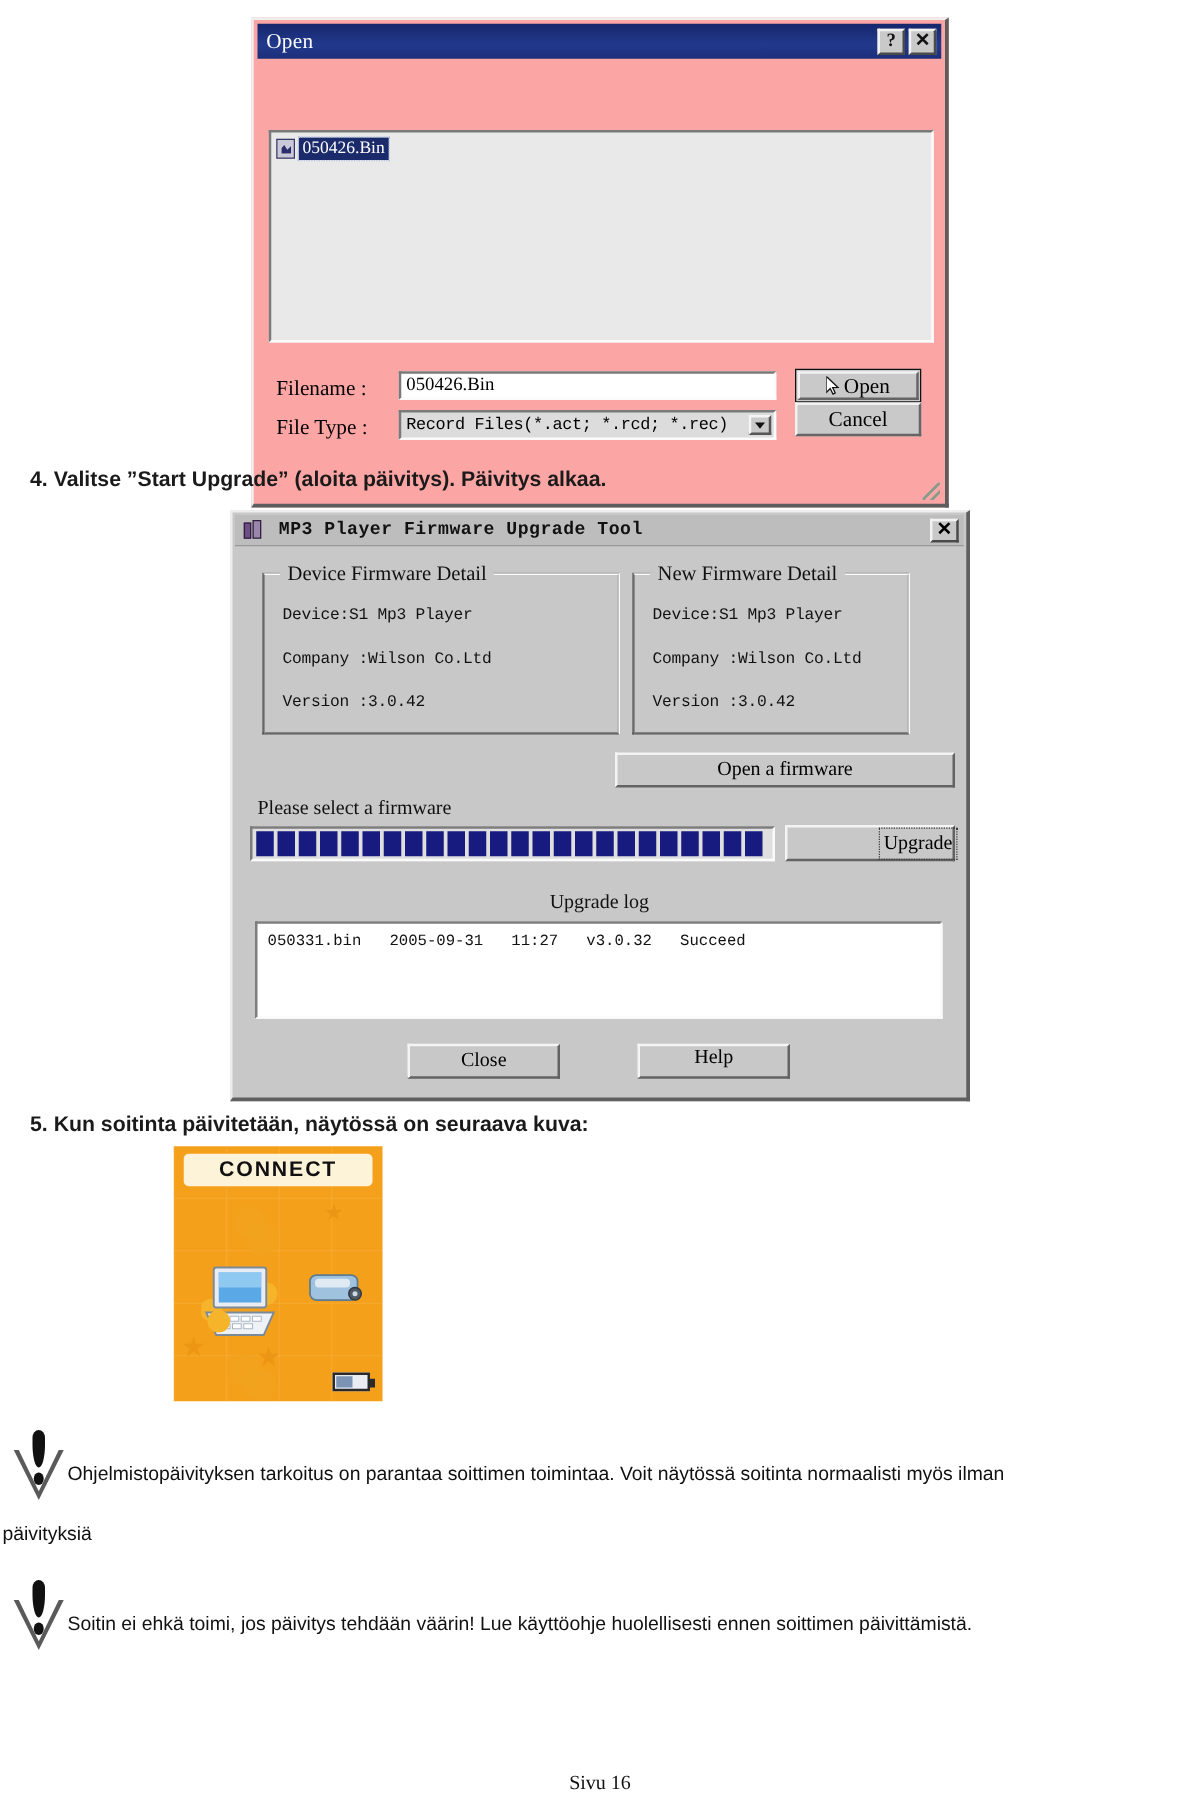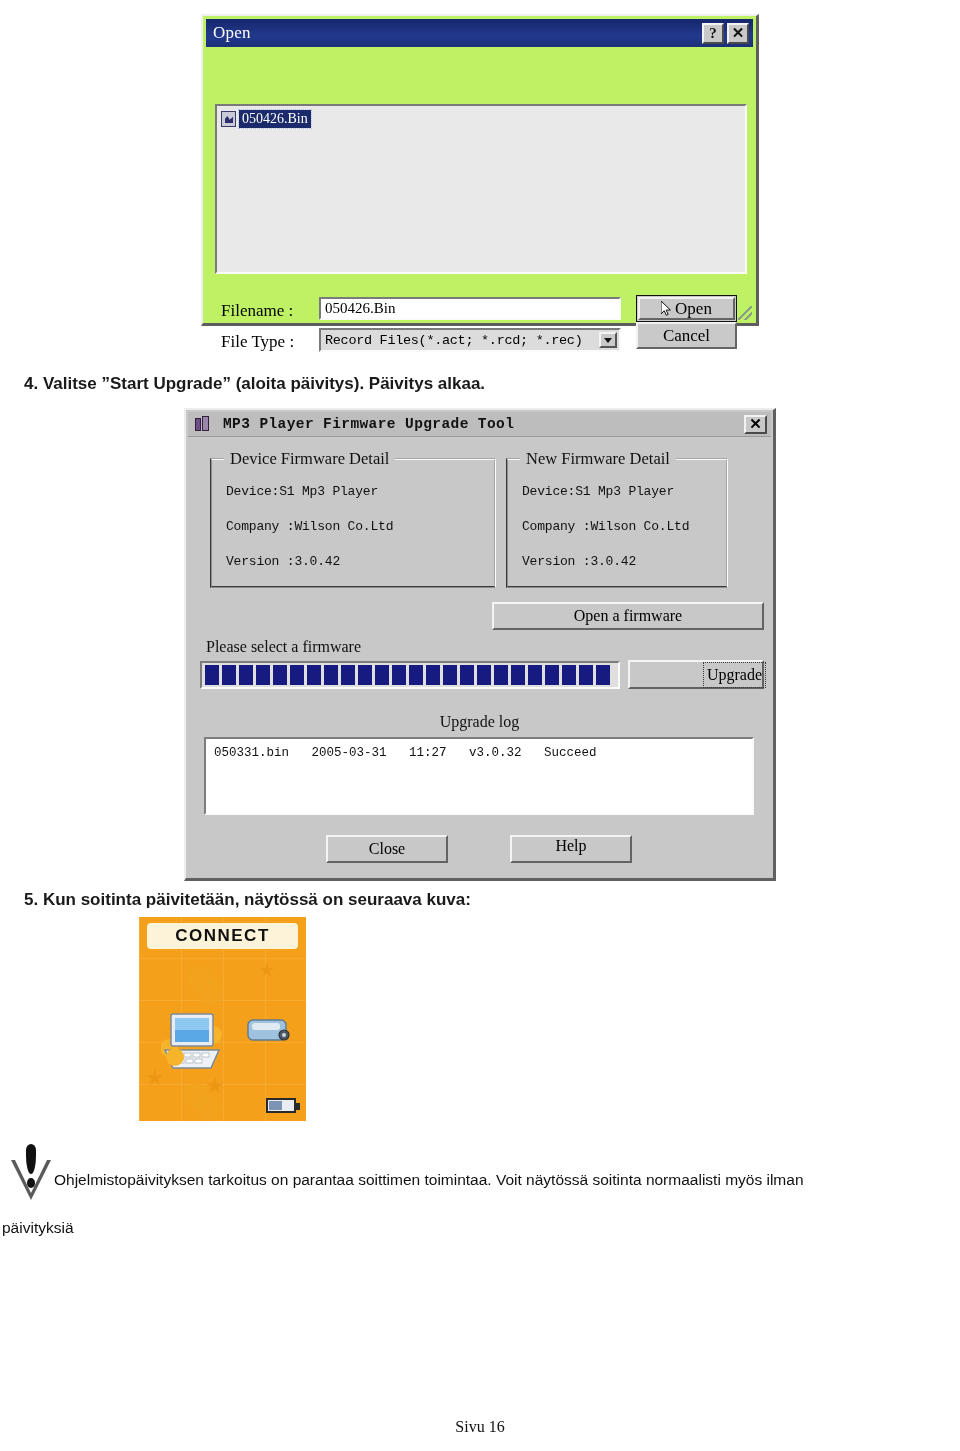--- a/index.html
+++ b/index.html
@@ -20,22 +20,22 @@
     border-top:2px solid #e6e6e6;
     border-left:2px solid #e6e6e6;
     border-right:2px solid #6e6e6e;
     border-bottom:2px solid #6e6e6e;
     box-sizing:border-box;
     font-family:"Liberation Serif",serif;
   }
 
   
   #open-dialog{
-    left:201px;top:14px;width:558px;height:312px;
-    background:#bef264;
+    left:201px;top:14px;width:558px;height:392px;
+    background:#fca5a5;
     border-top:2px solid #efefef;border-left:2px solid #efefef;
     border-right:3px solid #5d5d5d;border-bottom:3px solid #5d5d5d;
   }
   #open-titlebar{
     position:absolute;left:3px;top:3px;right:3px;height:28px;
     background:#1b2f7a;
     background:linear-gradient(to bottom,#16266b 0%,#22398c 60%,#1b2f7a 100%);
     display:flex;align-items:center;
   }
   #open-title-text{
@@ -500,21 +500,21 @@
         <span class="pseg"></span>
     </div>
 
     <div id="upgrade-btn">
       <span id="upgrade-focus">Upgrade</span>
     </div>
 
     <div id="upgrade-log-title">Upgrade log</div>
 
     <div id="log-box">
-      <div id="log-line">050331.bin   2005-03-31   11:27   v3.0.32   Succeed</div>
+      <div id="log-line">050331.bin   2005-09-31   11:27   v3.0.32   Succeed</div>
     </div>
 
     <div id="close-btn">
       <span class="fwbtn-lbl">Close</span>
     </div>
     <div id="help-btn">
       <span class="fwbtn-lbl">Help</span>
     </div>
   </div>
 
@@ -569,16 +569,25 @@
     <span class="warn-ico">
       <i class="tri"></i>
         <i class="tri-in"></i>
         <i class="bang"></i>
         <i class="dot"></i>
     </span>
     <span class="note-text">Ohjelmistopäivityksen tarkoitus on parantaa soittimen toimintaa. Voit näytössä soitinta normaalisti myös ilman</span>
   </div>
   <div id="note1-cont">päivityksiä</div>
 
+  <div class="note" id="note2">
+    <span class="warn-ico">
+      <i class="tri"></i>
+        <i class="tri-in"></i>
+        <i class="bang"></i>
+        <i class="dot"></i>
+    </span>
+    <span class="note-text">Soitin ei ehkä toimi, jos päivitys tehdään väärin! Lue käyttöohje huolellisesti ennen soittimen päivittämistä.</span>
+  </div>
 
   <div id="page-footer">Sivu 16</div>
 
 </div>
 
 </body></html>

